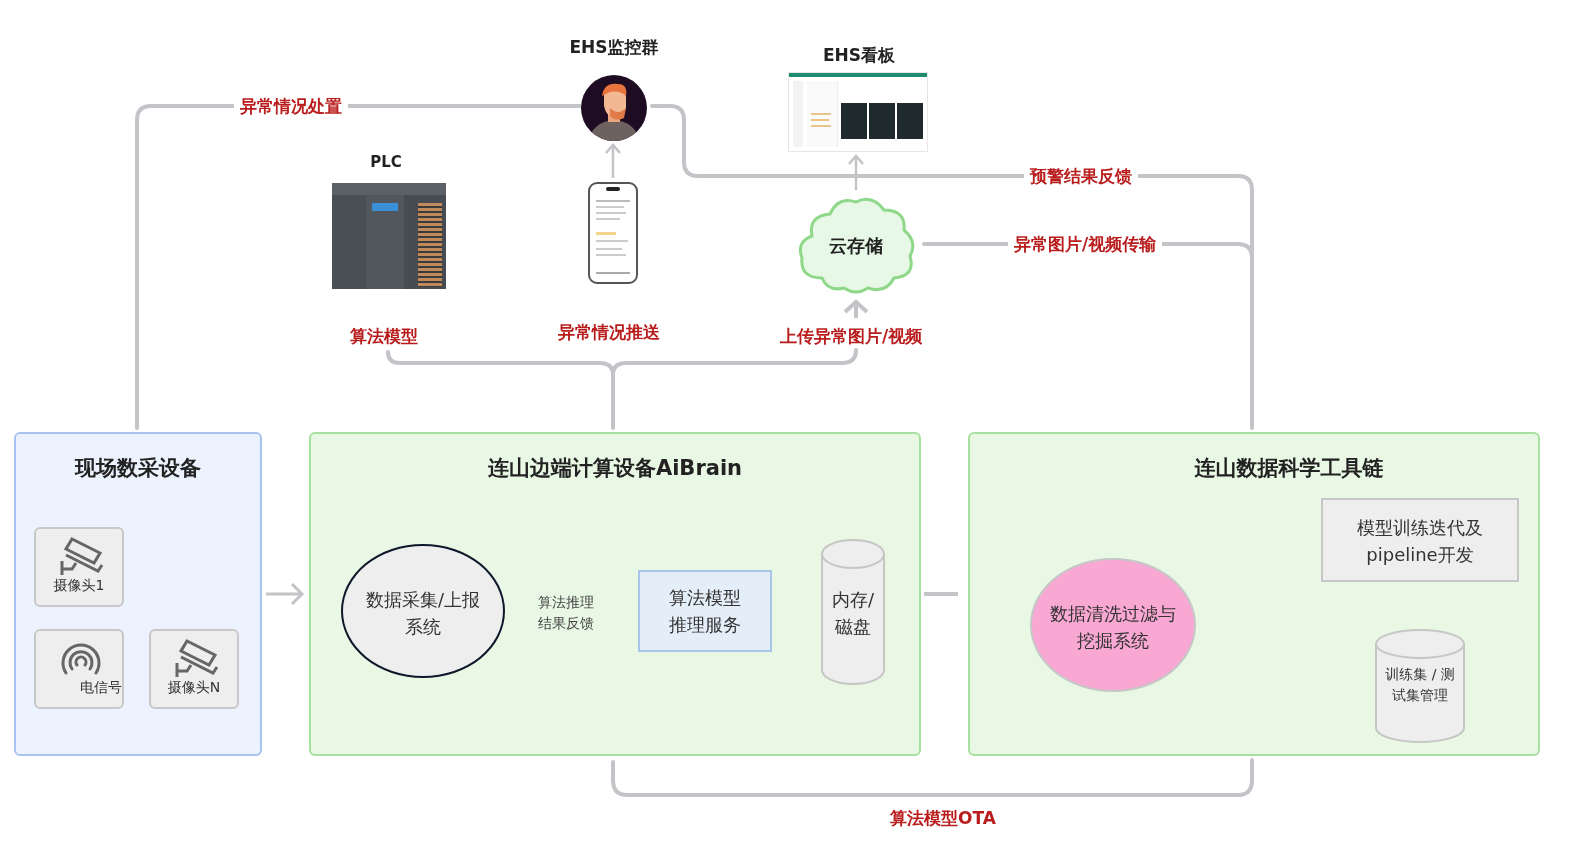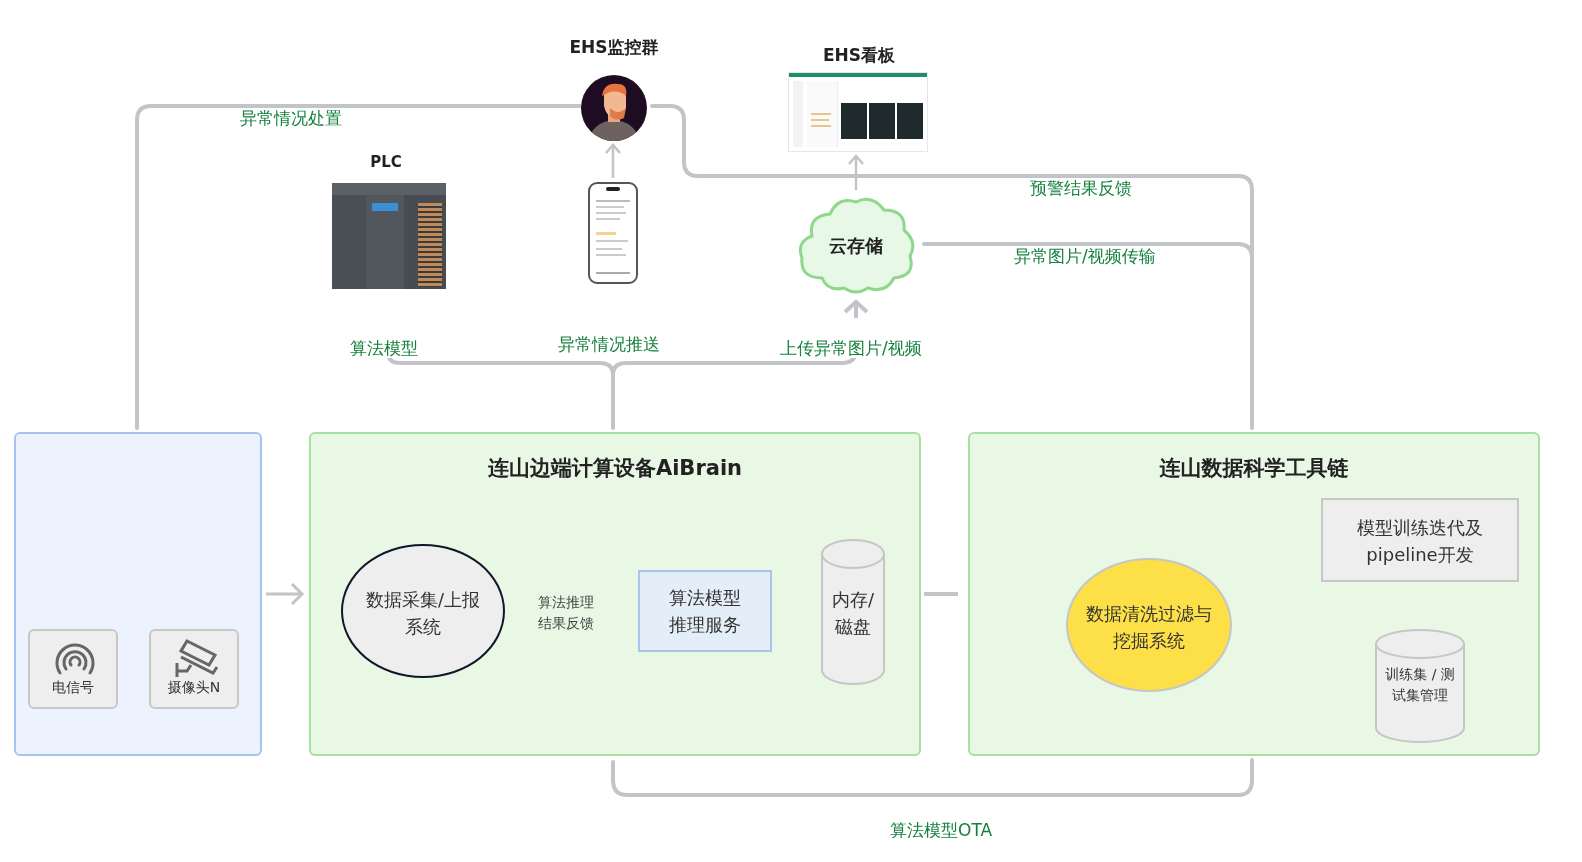--- a/index.html
+++ b/index.html
@@ -1,19 +1,19 @@
 <!DOCTYPE html>
 <html><head>
 <meta charset="utf-8">
 <style>
   html, body { margin:0; padding:0; background:#ffffff; }
   body { width:1582px; height:862px; position:relative; overflow:hidden;
          font-family:"DejaVu Sans","Liberation Sans",sans-serif; color:#222; }
   .abs { position:absolute; }
-  .lbl { position:absolute; font-weight:normal; font-size:17px; color:#15803d; white-space:nowrap; background:#fff; padding:0 6px; line-height:20px;margin-top:12px; }
+  .lbl { position:absolute; font-weight:bold; font-size:17px; color:#b91c1c; white-space:nowrap; background:#fff; padding:0 6px; line-height:20px; }
   .ttl { position:absolute; font-weight:bold; font-size:21px; color:#222; white-space:nowrap; text-align:center; }
   .panel { position:absolute; border-radius:6px; }
   .panel-blue { background:#edf3fe; border:2px solid #a9c3f0; }
   .panel-green { background:#e9f8e5; border:2px solid #a8e0a0; }
   .dev { position:absolute; width:90px; height:80px; background:#eeeeee; border:2px solid #c8c8c8; border-radius:6px; box-sizing:border-box; text-align:center; }
   .dev .cap { position:absolute; left:0; right:0; bottom:10px; font-size:14px; color:#333; }
   .dev svg { position:absolute; left:22px; top:6px; }
   .node-text { position:absolute; text-align:center; color:#333; font-size:18px; line-height:27px; }
   svg.wires { position:absolute; left:0; top:0; }
 </style>
@@ -135,21 +135,32 @@
 
 <div class="lbl" style="left:234px;top:96px;">异常情况处置</div>
 <div class="lbl" style="left:1024px;top:166px;">预警结果反馈</div>
 <div class="lbl" style="left:1008px;top:234px;">异常图片/视频传输</div>
 <div class="lbl" style="left:344px;top:326px;">算法模型</div>
 <div class="lbl" style="left:552px;top:322px;">异常情况推送</div>
 <div class="lbl" style="left:774px;top:326px;">上传异常图片/视频</div>
 <div class="lbl" style="left:884px;top:808px;">算法模型OTA</div>
 
 <div class="panel panel-blue" style="left:14px;top:432px;width:244px;height:320px;">
-  <div class="dev" style="left:12px;top:195px;">
+  <div class="ttl" style="left:0;top:20px;width:244px;">现场数采设备</div>
+  <div class="dev" style="left:18px;top:93px;">
+    <svg width="46" height="42" viewBox="0 0 46 42">
+        <g fill="none" stroke="#666" stroke-width="3">
+          <path d="M14 4 L42 18 L36 28 L8 14 Z"></path>
+          <path d="M8 20 L40 36 L44 30"></path>
+          <path d="M4 26 V40 M4 34 H14 L18 28"></path>
+        </g>
+      </svg>
+    <div class="cap">摄像头1</div>
+  </div>
+  <div class="dev" style="left:18px;top:195px;text-align:right;">
     <svg width="46" height="42" viewBox="0 0 46 42">
         <g fill="none" stroke="#666" stroke-width="3" stroke-linecap="round">
           <path d="M8 36 A18 18 0 1 1 38 36"></path>
           <path d="M14 32 A11 11 0 1 1 32 32"></path>
           <path d="M19 28 A5 5 0 1 1 27 28"></path>
         </g>
       </svg>
     <div class="cap">电信号</div>
   </div>
   <div class="dev" style="left:133px;top:195px;">
@@ -176,23 +187,23 @@
 </div>
 <div class="abs" style="left:820px;top:538px;width:66px;height:148px;">
   <svg width="66" height="148" viewBox="0 0 66 148">
     <path d="M2 16 V132 A31 14 0 0 0 64 132 V16" fill="#eeeeee" stroke="#c6c6c6" stroke-width="2"></path>
     <ellipse cx="33" cy="16" rx="31" ry="14" fill="#eeeeee" stroke="#c6c6c6" stroke-width="2"></ellipse>
   </svg>
   <div class="node-text" style="left:0;top:48px;width:66px;"><span>内存/</span><br><span>磁盘</span></div>
 </div>
 
 <div class="panel panel-green" style="left:968px;top:432px;width:568px;height:320px;">
-  <div class="ttl" style="left:0;top:20px;width:568px;">连山数据科学工具链</div>
-</div>
-<div class="abs" style="left:1066px;top:558px;width:166px;height:134px;border-radius:50%;background:#fde047;border:2px solid #c6c6c6;box-sizing:border-box;">
+  <div class="ttl" style="left:0;top:20px;width:568px;padding-left:35px;">连山数据科学工具链</div>
+</div>
+<div class="abs" style="left:1030px;top:558px;width:166px;height:134px;border-radius:50%;background:#f9a8d4;border:2px solid #c6c6c6;box-sizing:border-box;">
   <div class="node-text" style="left:0;top:40px;width:162px;"><span>数据清洗过滤与</span><br><span>挖掘系统</span></div>
 </div>
 <div class="abs" style="left:1321px;top:498px;width:198px;height:84px;background:#eeeeee;border:2px solid #c6c6c6;box-sizing:border-box;">
   <div class="node-text" style="left:0;top:14px;width:194px;"><span>模型训练迭代及</span><br><span>pipeline开发</span></div>
 </div>
 <div class="abs" style="left:1374px;top:628px;width:92px;height:116px;">
   <svg width="92" height="116" viewBox="0 0 92 116">
     <path d="M2 16 V100 A44 14 0 0 0 90 100 V16" fill="#eeeeee" stroke="#c6c6c6" stroke-width="2"></path>
     <ellipse cx="46" cy="16" rx="44" ry="14" fill="#eeeeee" stroke="#c6c6c6" stroke-width="2"></ellipse>
   </svg>

